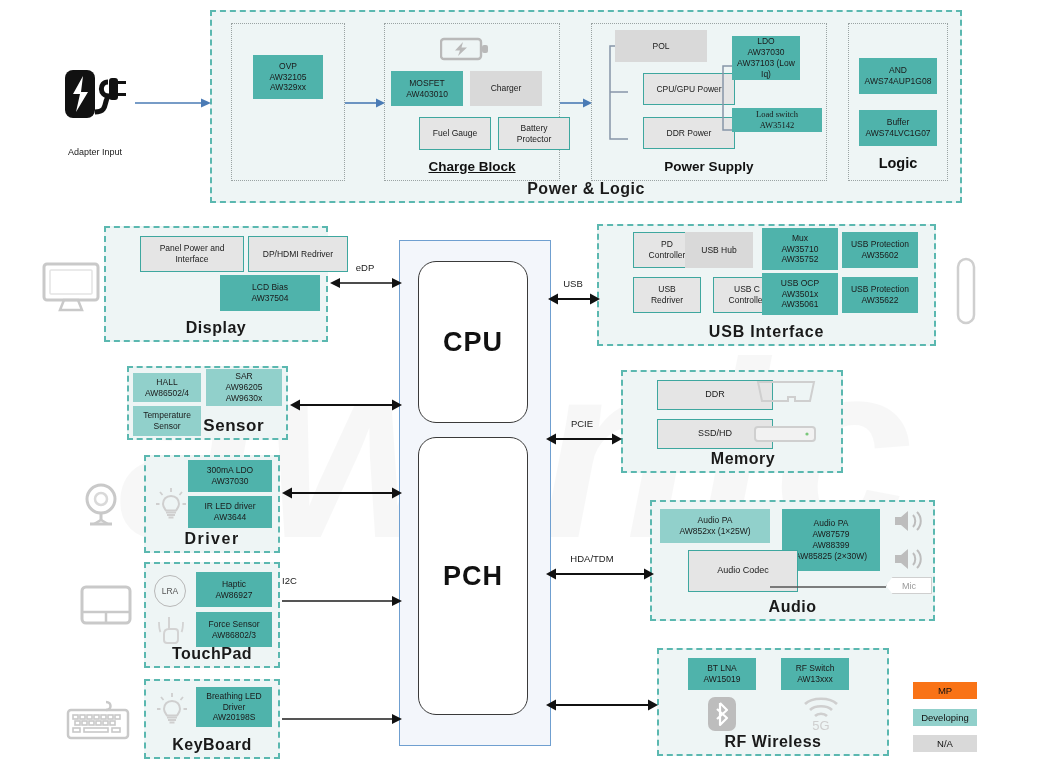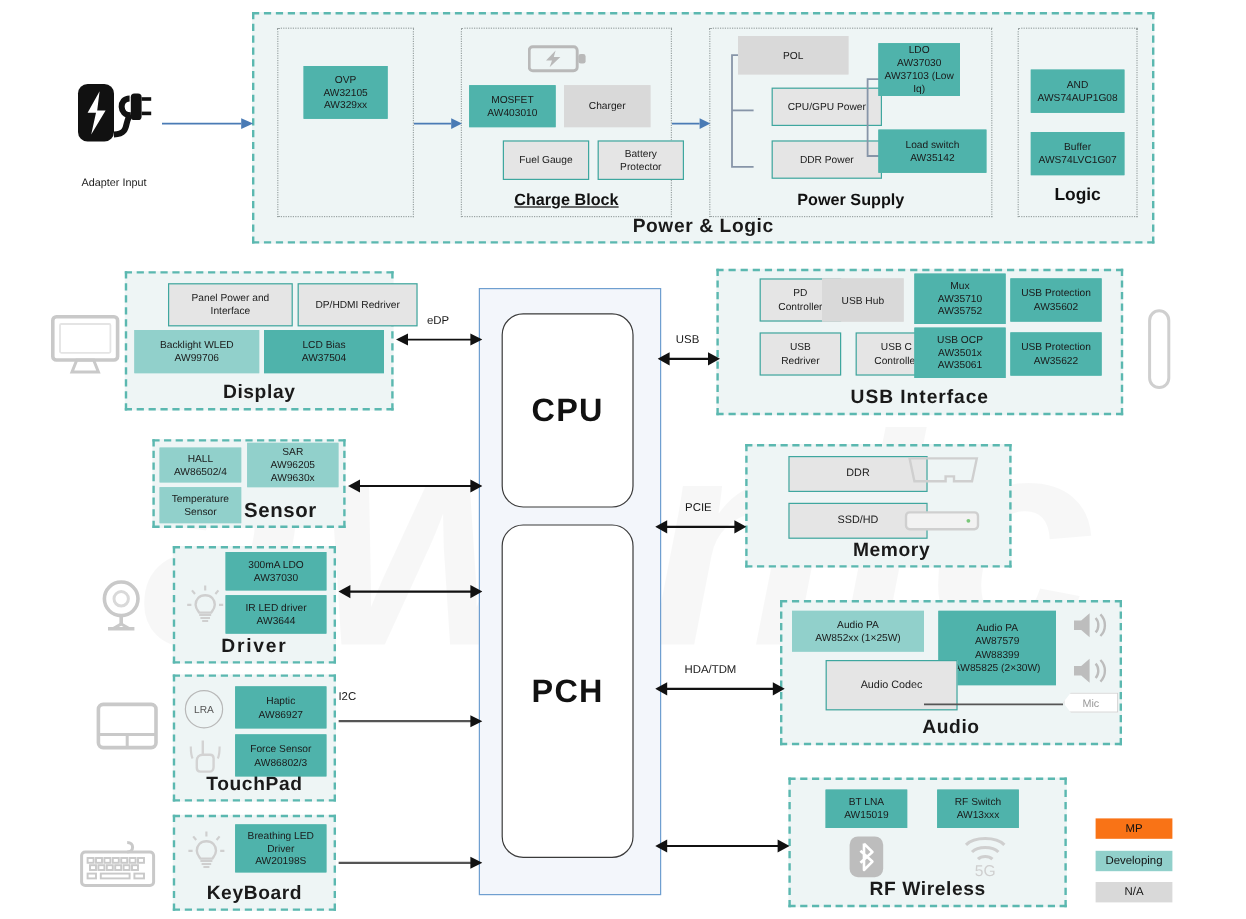--- a/index.html
+++ b/index.html
@@ -139,21 +139,21 @@
   <div class="chip na" style="left:615px;top:30px;width:92px;height:32px;">POL</div>
   <div class="chip white" style="left:615px;top:73px;width:92px;height:32px;">CPU/GPU Power</div>
   <div class="chip white" style="left:615px;top:117px;width:92px;height:32px;">DDR Power</div>
 
   <svg class="bracket" style="left:715px;top:58px;" width="22" height="80" viewBox="0 0 22 80">
     <path d="M20 8 H8 V72 H20" fill="none" stroke="#8795a8" stroke-width="1.5"></path>
   </svg>
   <div class="chip mp" style="left:732px;top:36px;width:68px;height:44px;">LDO
 AW37030
 AW37103 (Low Iq)</div>
-  <div class="chip mp" style="left:732px;top:108px;width:90px;height:36px;">Load switch
+  <div class="chip mp" style="left:732px;top:108px;width:90px;height:24px;font-family:Liberation Serif, serif;">Load switch
 AW35142</div>
 
   <div class="abs subgroup" style="left:848px;top:23px;width:100px;height:158px;"></div>
   <div class="abs" style="left:848px;top:155px;width:100px;text-align:center;font-size:14.5px;font-weight:bold;z-index:3;">Logic</div>
   <div class="chip mp" style="left:859px;top:58px;width:78px;height:36px;">AND
 AWS74AUP1G08</div>
   <div class="chip mp" style="left:859px;top:110px;width:78px;height:36px;">Buffer
 AWS74LVC1G07</div>
 
   <svg class="icon" style="left:63px;top:68px;" width="66" height="56" viewBox="0 0 66 56">
@@ -185,22 +185,20 @@
   <div class="corecol" style="left:399px;top:240px;width:152px;height:506px;"></div>
   <div class="corebox" style="left:418px;top:261px;width:110px;height:162px;">CPU</div>
   <div class="corebox" style="left:418px;top:437px;width:110px;height:278px;">PCH</div>
 
   <div class="abs group" style="left:104px;top:226px;width:224px;height:116px;">
     <div class="group-title">Display</div>
   </div>
   <div class="chip white" style="left:112px;top:236px;width:104px;height:36px;">Panel Power and
 Interface</div>
   <div class="chip white" style="left:220px;top:236px;width:100px;height:36px;">DP/HDMI Redriver</div>
-  <div class="chip dev" style="left:112px;top:275px;width:104px;height:36px;">Backlight WLED
-AW99706</div>
   <div class="chip mp" style="left:220px;top:275px;width:100px;height:36px;">LCD Bias
 AW37504</div>
 
   <svg class="icon" style="left:42px;top:262px;" width="58" height="52" viewBox="0 0 58 52">
     <rect x="2" y="2" width="54" height="36" rx="3" fill="none" stroke="#c9c9c9" stroke-width="3"></rect>
     <rect x="8" y="8" width="42" height="24" rx="1" fill="none" stroke="#e4e4e4" stroke-width="1.5"></rect>
     <path d="M22 38 L36 38 L40 48 L18 48 Z" fill="none" stroke="#c9c9c9" stroke-width="2.5"></path>
   </svg>
 
   <div class="arrowlbl" style="left:332px;top:262px;width:66px;">eDP</div>

